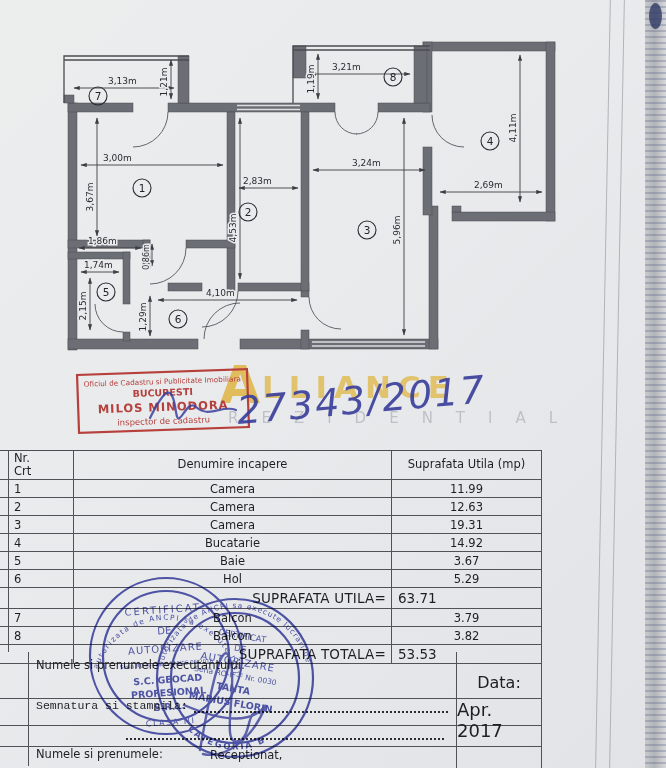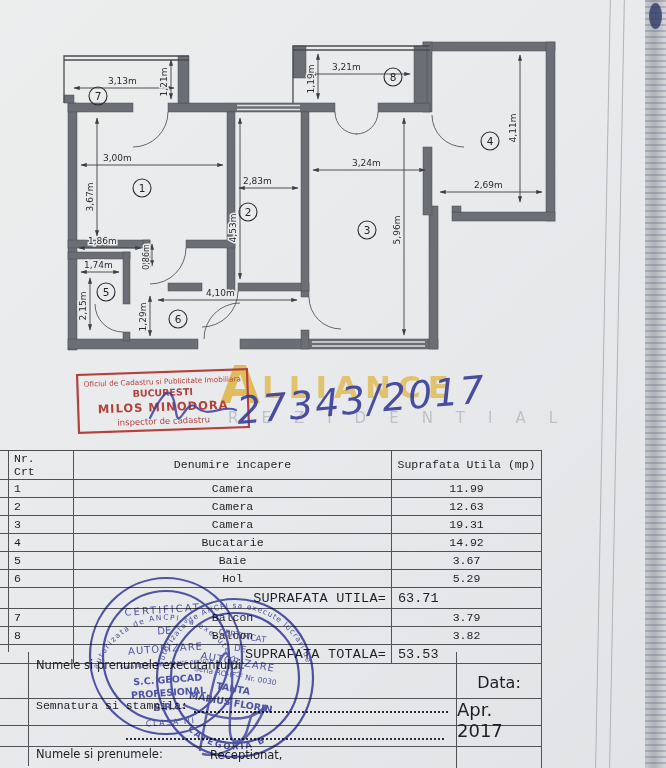--- a/index.html
+++ b/index.html
@@ -8,21 +8,21 @@
          font-family:"DejaVu Sans","Liberation Sans",sans-serif;color:#1e1f24;}
   svg text{font-family:"DejaVu Sans","Liberation Sans",sans-serif;}
   .plan-svg{position:absolute;left:0;top:0;}
   .dim-t{font-size:9px;fill:#2b2c30;paint-order:stroke;stroke:#e9eaec;stroke-width:3px;}
   .room-n{font-size:10.5px;fill:#232428;}
   .wm-a{font-size:52px;font-weight:bold;fill:#dfb64a;opacity:.88;}
   .wm-rest{font-size:31px;font-weight:bold;fill:#e0b94e;opacity:.8;letter-spacing:7px;}
   .wm-sub{font-size:15px;fill:#b7bac0;opacity:.85;letter-spacing:23px;}
   
   .tableA{position:absolute;left:0;top:450px;width:542px;border-top:1.4px solid #4c4d52;}
-  .t-row{display:grid;grid-template-columns:74px 318px 150px;border-bottom:1px solid #515258;font-family:Liberation Mono, monospace;}
+  .t-row{display:grid;grid-template-columns:74px 318px 150px;border-bottom:1px solid #515258;}
   .t-row .c{border-right:1px solid #515258;display:flex;align-items:center;font-size:11.5px;}
   .c.num{padding-left:14px;}
   .c.mid{justify-content:center;}
   .c.val{justify-content:center;}
   .hdr{height:28px;}
   .hdr .c{font-size:11.5px;line-height:1.15;}
   .hdr .mid,.hdr .val{justify-content:center;text-align:center;}
   .hdr .num span{display:block;width:26px;}
   .r17{height:17px;}
   .r20{height:20px;}

